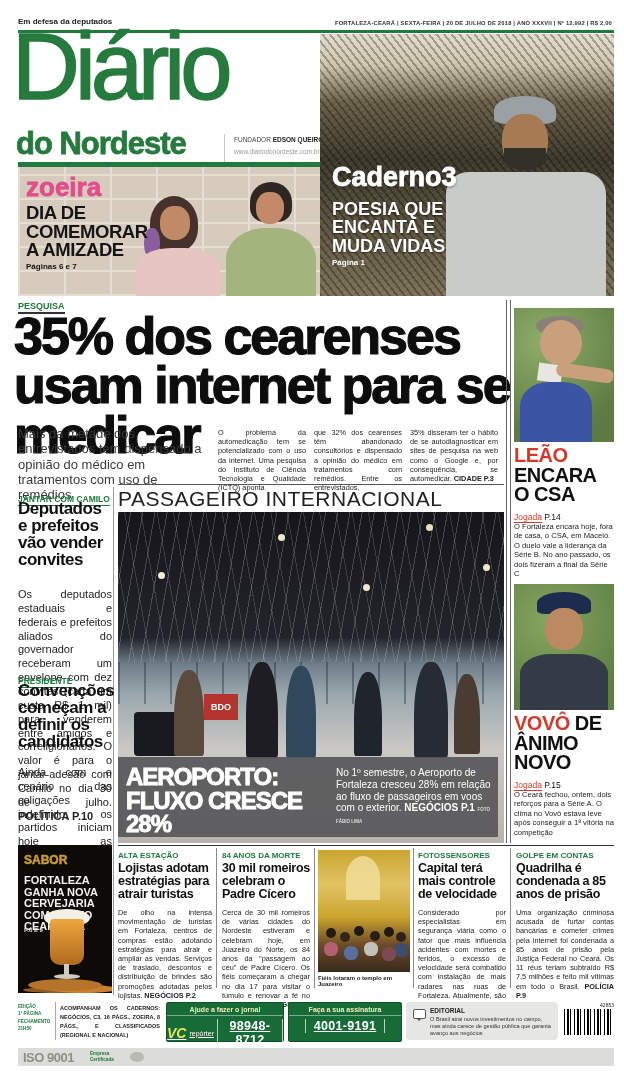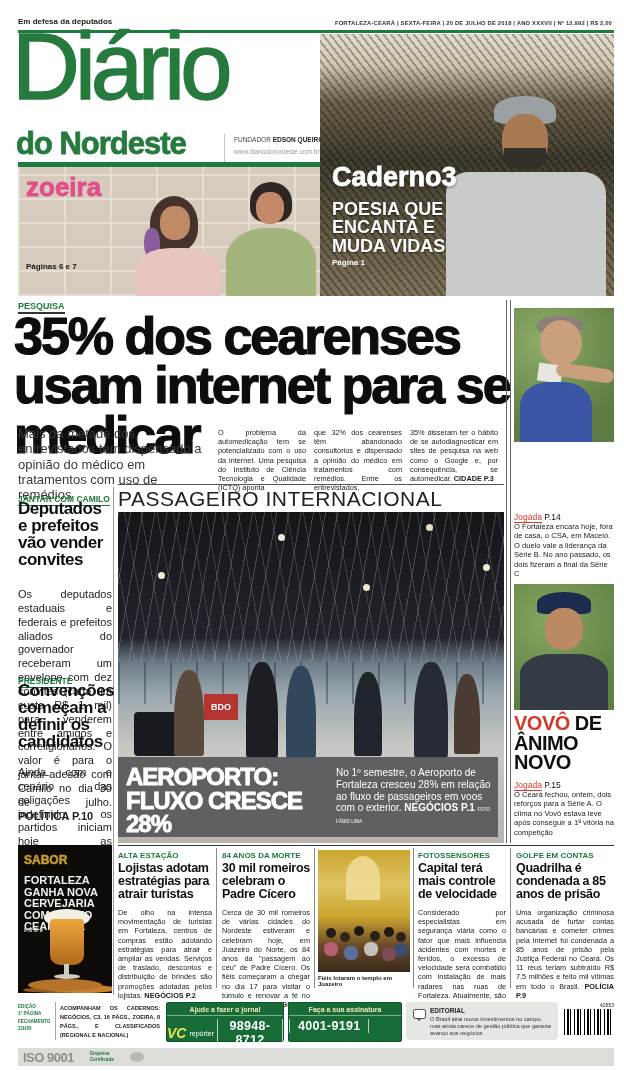--- a/index.html
+++ b/index.html
@@ -154,21 +154,21 @@
   .b-cap{left:318px;top:975px;width:92px;font-size:6px;font-weight:bold;color:#222;}
 
   
   .f-div{top:1002px;width:1px;height:38px;background:#aaa;}
   .fd1{left:55px;} 
   .f-ed{left:18px;top:1003px;width:34px;font-size:4.6px;font-weight:bold;color:#1e7a3d;line-height:1.6;}
   .f-cad{left:60px;top:1004px;width:100px;font-size:5.5px;font-weight:bold;color:#222;line-height:1.65;text-align:justify;}
   .gbox{top:1002px;height:38px;background:#176b37;border:1px solid #0f5429;border-radius:2px;color:#fff;text-align:center;}
   .g1{left:166px;width:116px;} .g2{left:288px;width:112px;}
   .g-label{display:block;margin-top:3px;font-size:7px;font-weight:bold;color:#f3edbe;border-bottom:1px solid rgba(255,255,255,.45);padding-bottom:2px;}
-  .g-row{display:flex;align-items:center;gap:3px;margin-top:3px;}
+  .g-row{display:flex;align-items:center;justify-content:center;gap:3px;margin-top:3px;text-decoration:underline;}
   .vc-a{font-size:14px;font-weight:bold;font-style:italic;color:#e9e457;}
   .vc-b{font-size:7px;color:#fff;}
   .g-phone{font-size:12.5px;font-weight:bold;color:#fff;letter-spacing:.3px;}
   .g-bars{border-left:1px solid rgba(255,255,255,.7);border-right:1px solid rgba(255,255,255,.7);padding:0 8px;}
   .f-edit{left:406px;top:1002px;width:152px;height:38px;background:#e6e6e3;border-radius:4px;}
   .bub{position:absolute;left:7px;top:7px;width:11px;height:8px;border:1.2px solid #555;border-radius:2px;background:#fff;}
   .bub::after{content:"";position:absolute;left:2px;top:8px;border:3px solid transparent;border-top-color:#555;}
   .e-label{position:absolute;left:24px;top:5px;font-size:6.5px;font-weight:bold;color:#222;}
   .e-text{position:absolute;left:24px;top:14px;width:122px;font-size:5.6px;line-height:1.25;color:#333;}
   .f-bar{left:564px;top:1002px;width:50px;height:38px;}
@@ -218,20 +218,21 @@
       <div class="face"></div>
       <div class="torso"></div>
     </div>
     <div class="zw zw2">
       <div class="hair"></div>
       <div class="face"></div>
       <div class="torso"></div>
     </div>
   </div>
   <div class="abs z-brand">zoeira</div>
+  <div class="abs z-headline">DIA DE COMEMORAR A AMIZADE</div>
   <div class="abs z-pages">Páginas 6 e 7</div>
 
   <div class="abs lead-kicker">PESQUISA</div>
   <div class="abs lead-headline">35% dos cearenses usam internet para se medicar</div>
   <div class="abs lead-deck">Mais da metade dos entrevistados tem dispensado a opinião do médico em tratamentos com uso de remédios</div>
   <div class="abs lead-col col1">O problema da automedicação tem se potencializado com o uso da internet. Uma pesquisa do Instituto de Ciência Tecnologia e Qualidade (ICTQ) aponta</div>
   <div class="abs lead-col col2">que 32% dos cearenses têm abandonado consultórios e dispensado a opinião do médico em tratamentos com remédios. Entre os entrevistados,</div>
   <div class="abs lead-col col3">
     <span>35% disseram ter o hábito de se autodiagnosticar em sites de pesquisa na web como o Google e, por consequência, se automedicar. </span>
     <span class="refb">CIDADE P.3</span>
@@ -289,20 +290,23 @@
     </div>
   </div>
 
   <div class="abs rr rr-photo1">
     <div class="lp-hair"></div>
     <div class="lp-head"></div>
     <div class="lp-sleeve"></div>
     <div class="lp-arm"></div>
     <div class="lp-vest"></div>
   </div>
+  <div class="abs rr rr-head l-head">
+    <span class="rr-accent">LEÃO </span><span>ENCARA O CSA</span>
+  </div>
   <div class="abs rr rr-kick l-kick">
     <span class="jb">Jogada</span><span> P.14</span>
   </div>
   <div class="abs rr rr-body l-body">O Fortaleza encara hoje, fora de casa, o CSA, em Maceió. O duelo vale a liderança da Série B. No ano passado, os dois fizeram a final da Série C</div>
 
   <div class="abs rr rr-photo2">
     <div class="vp-cap"></div>
     <div class="vp-face"></div>
     <div class="vp-torso"></div>
   </div>

